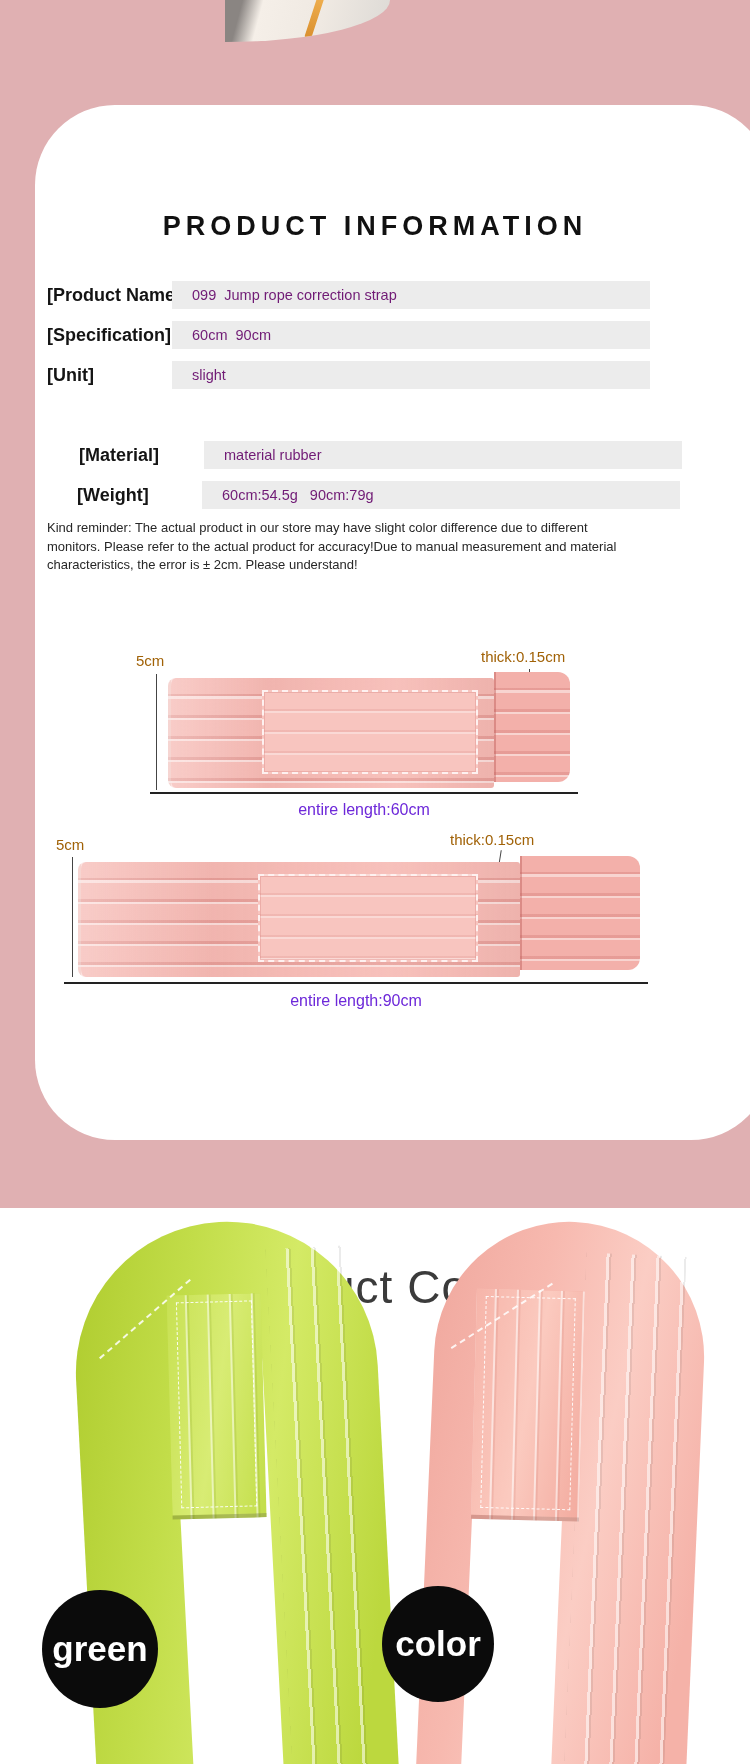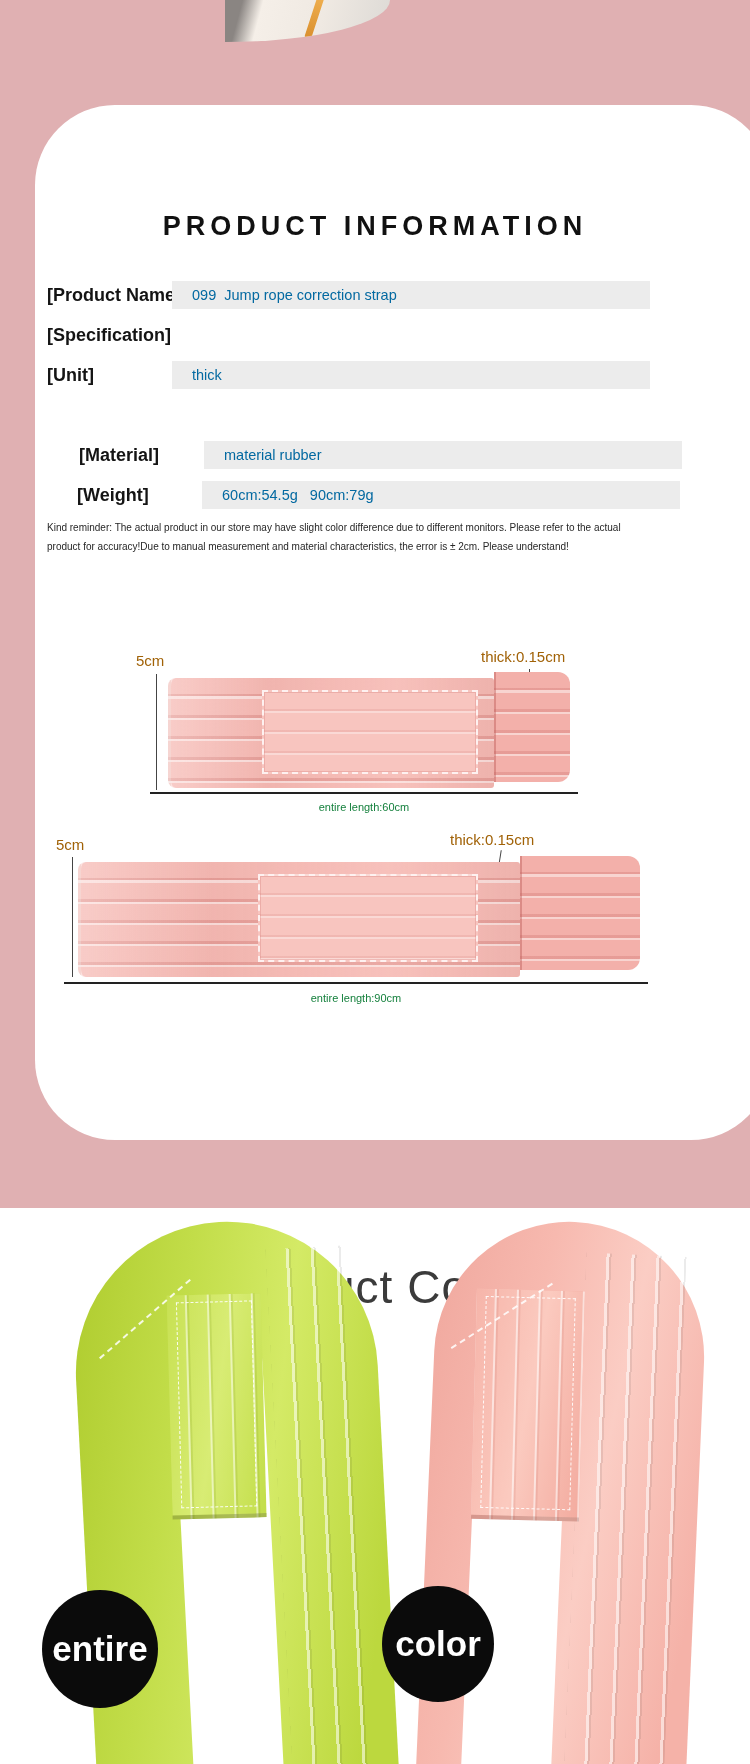--- a/index.html
+++ b/index.html
@@ -31,35 +31,35 @@
     font-size:27px;font-weight:600;letter-spacing:5px;color:#111;
   }
   
   .spec-row{position:absolute;left:0;width:680px;height:28px;}
   .spec-label{
     position:absolute;left:12px;top:50%;transform:translateY(-50%);
     font-size:18px;font-weight:600;color:#141414;white-space:pre;
   }
   .spec-value{
     position:absolute;left:137px;top:0;width:478px;height:28px;
-    background:#ececec;font-size:14.5px;color:#0369a1;
+    background:#ececec;font-size:14.5px;color:#701a75;
     line-height:28px;padding-left:20px;box-sizing:border-box;white-space:pre;
   }
   .row-0{top:176px;}.row-1{top:216px;}.row-2{top:256px;}
   .row-3{top:296px;}.row-4{top:336px;margin-left:32px;}.row-5{top:376px;margin-left:30px;}
   .reminder{
     position:absolute;left:12px;top:414px;width:585px;
-    font-size:10px;line-height:18.5px;color:#272727;
+    font-size:13px;line-height:18.5px;color:#272727;
   }
   
   .dim-text{position:absolute;font-size:15px;color:#a16207;white-space:nowrap;}
   .vline{position:absolute;width:0;border-left:1.5px solid #444;}
   .tick{position:absolute;width:0;border-left:1.5px solid #444;}
   .len-line{position:absolute;height:0;border-top:2px solid #222;}
-  .len-label{position:absolute;text-align:center;font-size:11px;color:#15803d;}
+  .len-label{position:absolute;text-align:center;font-size:16px;color:#6d28d9;}
 
   .strap-band,.strap-cap,.strap-patch{position:absolute;box-sizing:border-box;}
   .strap-band{
     background-color:#f6b8b2;
     background-image:
       linear-gradient(90deg,rgba(255,255,255,.28),rgba(0,0,0,0.02) 30%,rgba(255,255,255,.12) 70%,rgba(0,0,0,0.03)),
       repeating-linear-gradient(180deg,
         rgba(255,255,255,0) 0px,rgba(255,255,255,0) 16px,
         rgba(196,100,95,0.30) 16px,rgba(196,100,95,0.30) 18.5px,
         rgba(255,255,255,0.50) 18.5px,rgba(255,255,255,0.50) 21px);
@@ -158,24 +158,25 @@
     <div class="card">
 
       <div class="card-title">PRODUCT INFORMATION</div>
 
       <div class="spec-row row-0">
         <div class="spec-label">[Product Name]</div>
         <div class="spec-value">099  Jump rope correction strap</div>
       </div>
       <div class="spec-row row-1">
         <div class="spec-label">[Specification]</div>
+        <div class="spec-value">60cm  90cm</div>
       </div>
       <div class="spec-row row-2">
         <div class="spec-label">[Unit]</div>
-        <div class="spec-value">thick</div>
+        <div class="spec-value">slight</div>
       </div>
       <div class="spec-row row-4">
         <div class="spec-label">[Material]</div>
         <div class="spec-value">material rubber</div>
       </div>
       <div class="spec-row row-5">
         <div class="spec-label">[Weight]</div>
         <div class="spec-value">60cm:54.5g   90cm:79g</div>
       </div>
 
@@ -225,16 +226,16 @@
 
   <div class="loop loop-pink">
     <div class="loop-hole"></div>
     <div class="band-ridges"></div>
     <div class="flap">
       <div class="flap-stitch"></div>
     </div>
     <div class="stitch-diag"></div>
   </div>
 
-  <div class="badge badge-green">entire</div>
+  <div class="badge badge-green">green</div>
   <div class="badge badge-pink">color</div>
 
 </div>
 
 </body></html>

